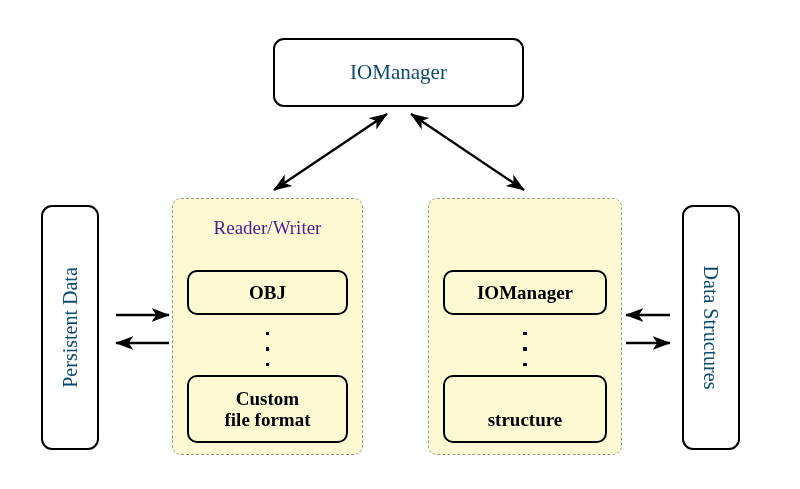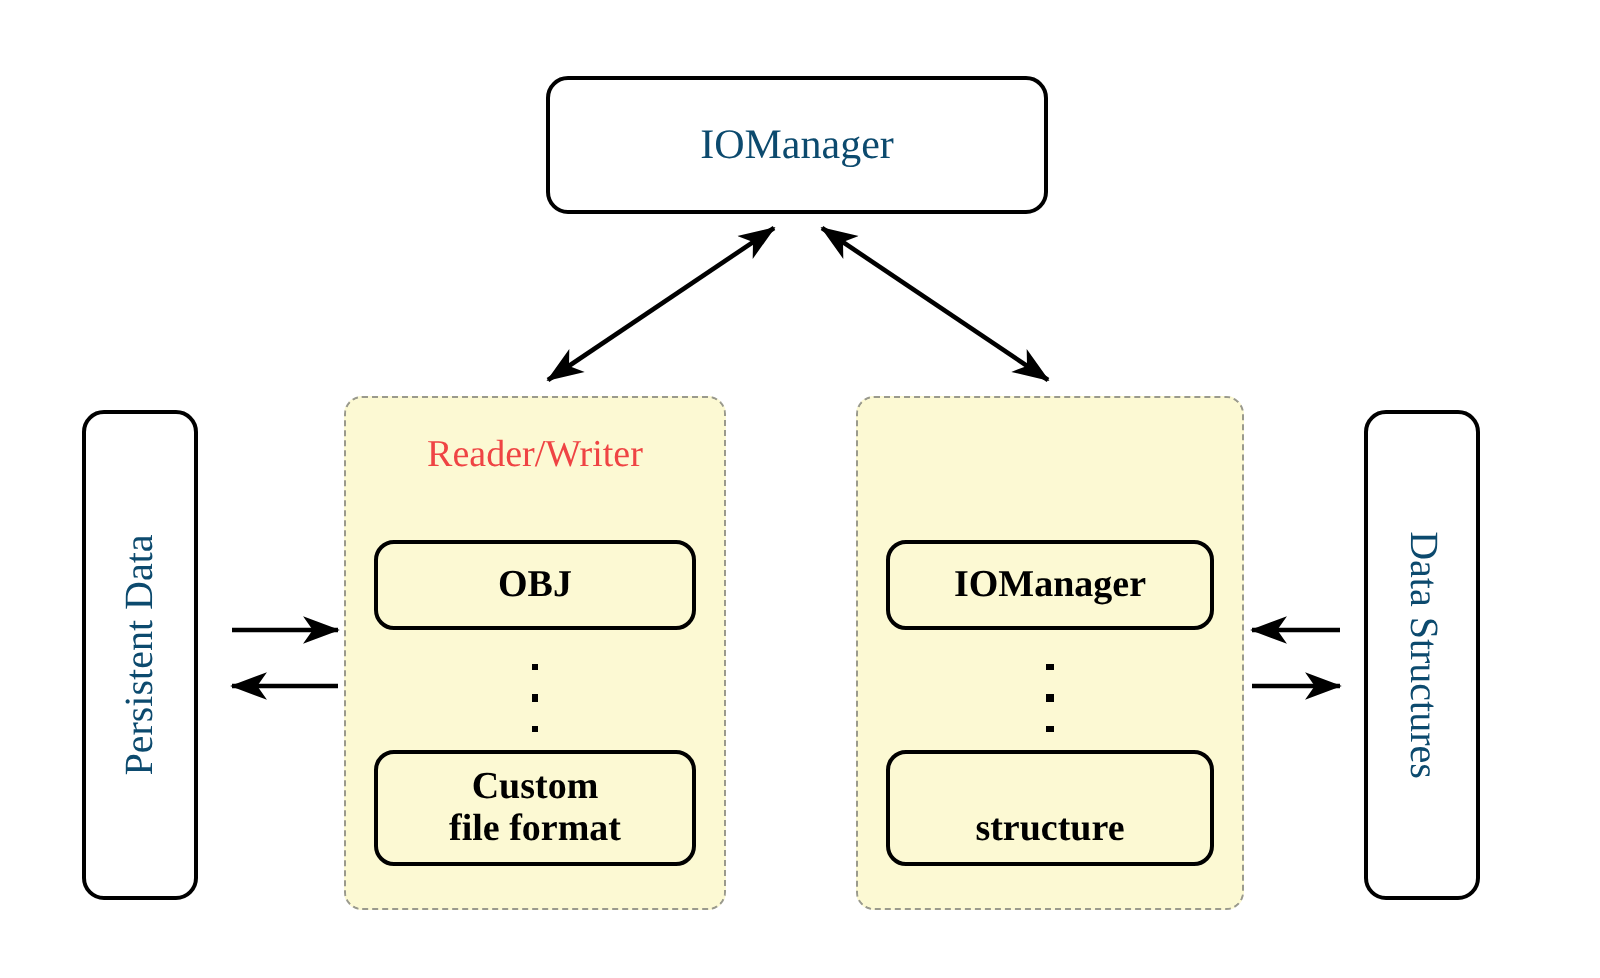--- a/index.html
+++ b/index.html
@@ -78,21 +78,21 @@
   #reader-writer-panel { left: 172px; width: 191px; }
   #importer-exporter-panel { left: 428px; width: 194px; }
 
   .panel-title {
     position: absolute;
     left: 0;
     right: 0;
     top: 18px;
     text-align: center;
     font-size: 19px;
-    color: #ef4444;
+    color: #4c1d95;
     white-space: nowrap;
   }
 
   
   .item {
     position: absolute;
     box-sizing: border-box;
     border: 2.6px solid #000000;
     border-radius: 10px;
     background: #fcf9d3;
@@ -108,21 +108,21 @@
   .item-top {
     left: 14px;
     right: 14px;
     top: 71px;
     height: 45px;
   }
   .item-bottom {
     left: 14px;
     right: 14px;
     top: 176px;
-    height: 58px;
+    height: 68px;
   }
 
   
   .vdots {
     position: absolute;
     left: 0;
     right: 0;
     top: 131px;
     height: 38px;
     display: flex;

